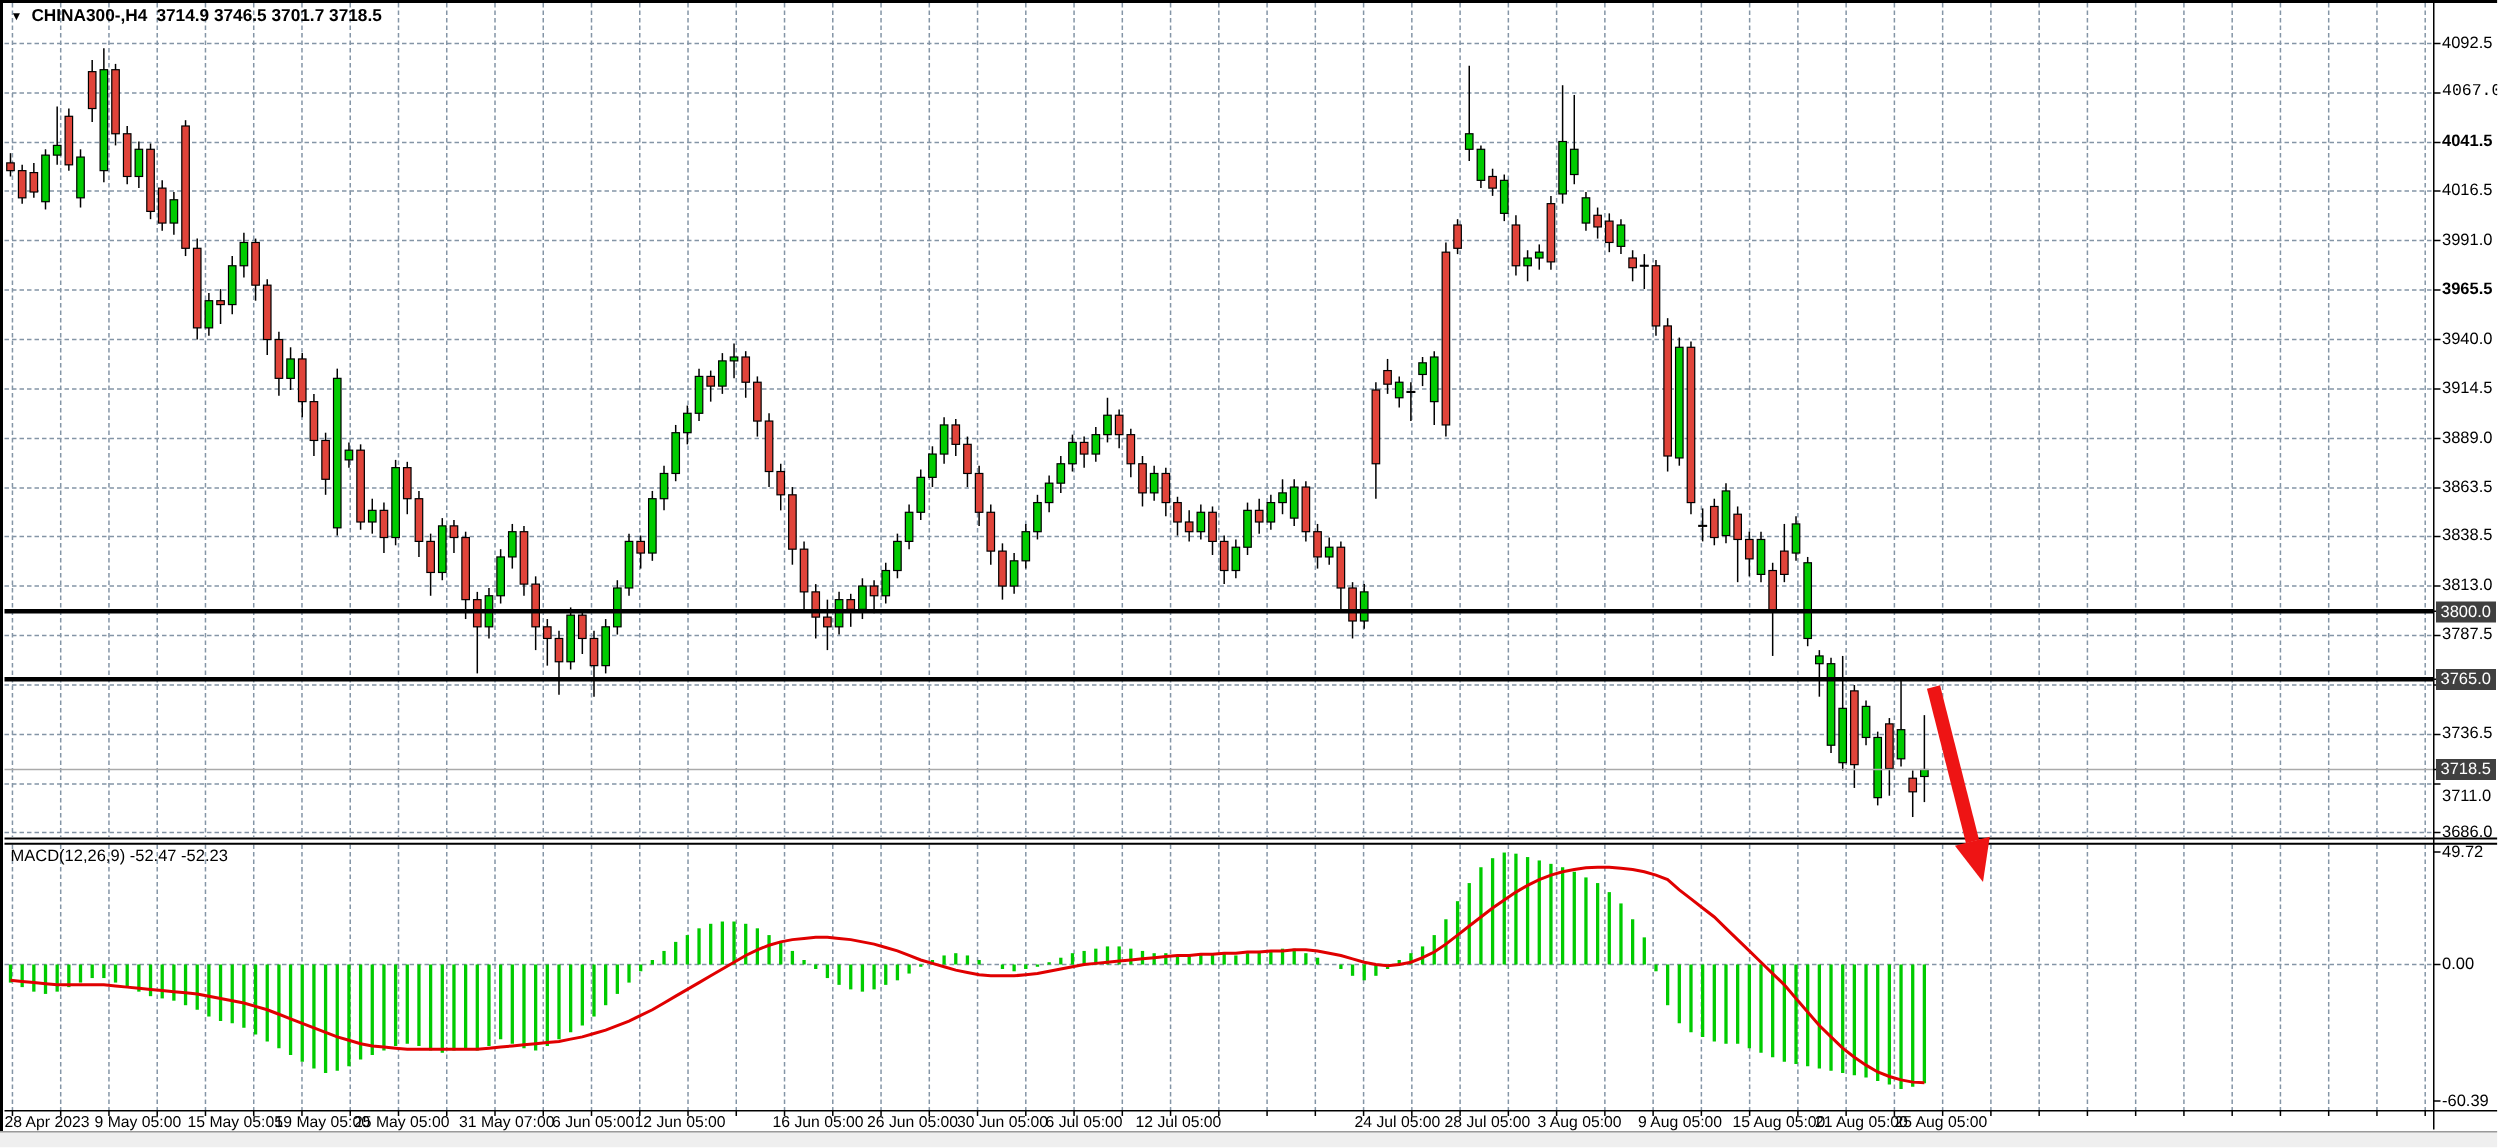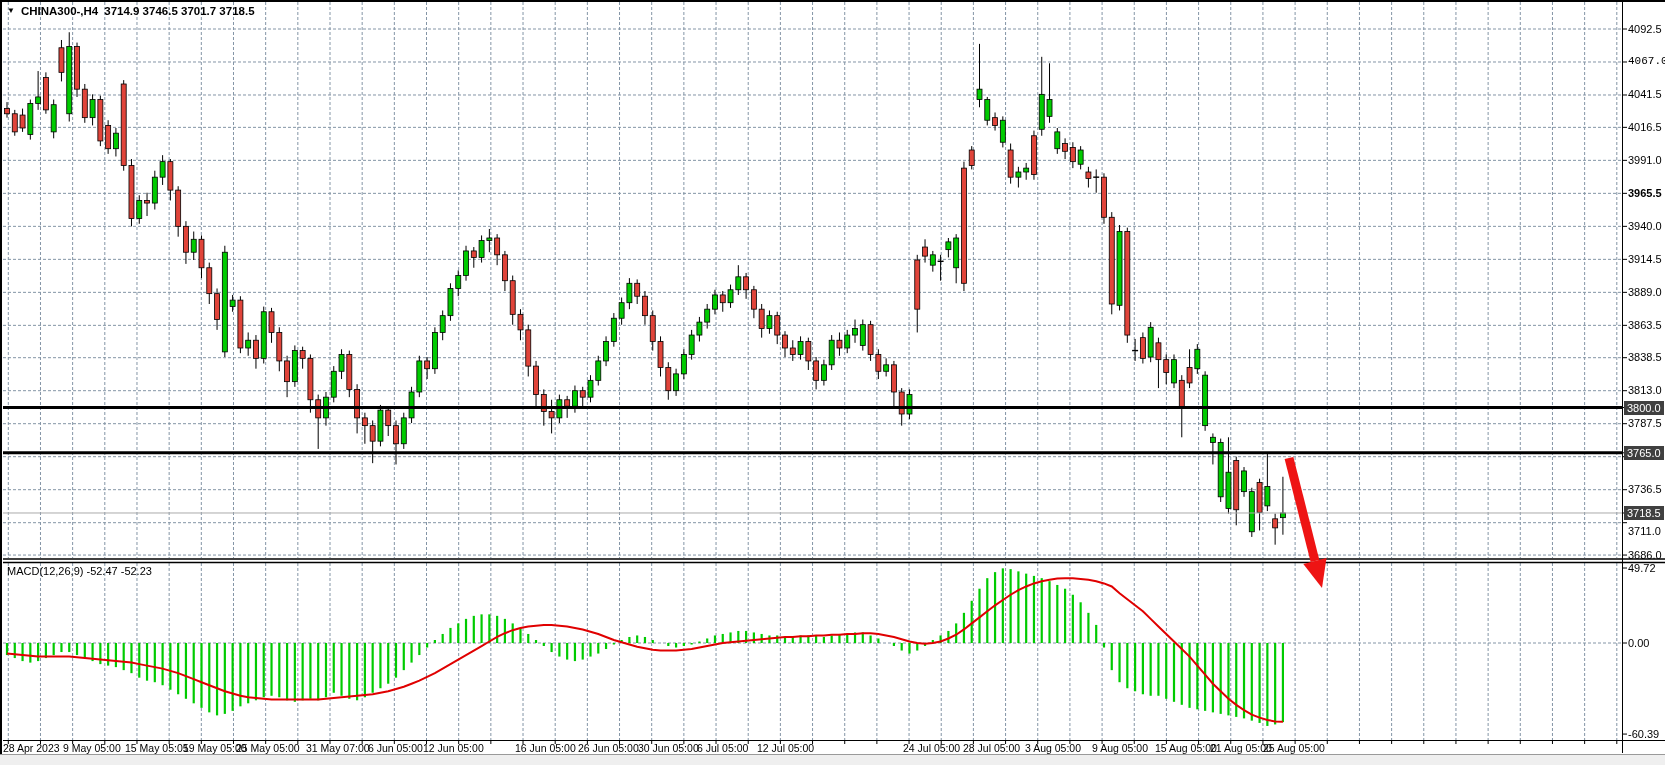--- a/index.html
+++ b/index.html
@@ -745,21 +745,21 @@
     <span class="dd-icon">▼</span>
     <span>CHINA300-,H4</span>
     <span>3714.9 3746.5 3701.7 3718.5</span>
   </div>
 
   <div class="macd-label">MACD(12,26,9) -52.47 -52.23</div>
 
   <div id="price-axis">
       <div class="axis-label" style="top: 22.5px;">4092.5</div>
       <div class="axis-label" style="top: 55.4995px; font-family: Liberation Mono, monospace;">4067.0</div>
-      <div class="axis-label" style="top: 88.4991px;">4041.5</div>
+      <div class="axis-label" style="top: 88.4991px; font-weight: bold;">4041.5</div>
       <div class="axis-label" style="top: 120.852px;">4016.5</div>
       <div class="axis-label" style="top: 153.851px;">3991.0</div>
       <div class="axis-label" style="top: 186.851px; font-weight: bold;">3965.5</div>
       <div class="axis-label" style="top: 219.85px;">3940.0</div>
       <div class="axis-label" style="top: 252.85px;">3914.5</div>
       <div class="axis-label" style="top: 285.849px;">3889.0</div>
       <div class="axis-label" style="top: 318.849px;">3863.5</div>
       <div class="axis-label" style="top: 351.201px;">3838.5</div>
       <div class="axis-label" style="top: 384.201px;">3813.0</div>
       <div class="axis-label" style="top: 417.2px;">3787.5</div>

